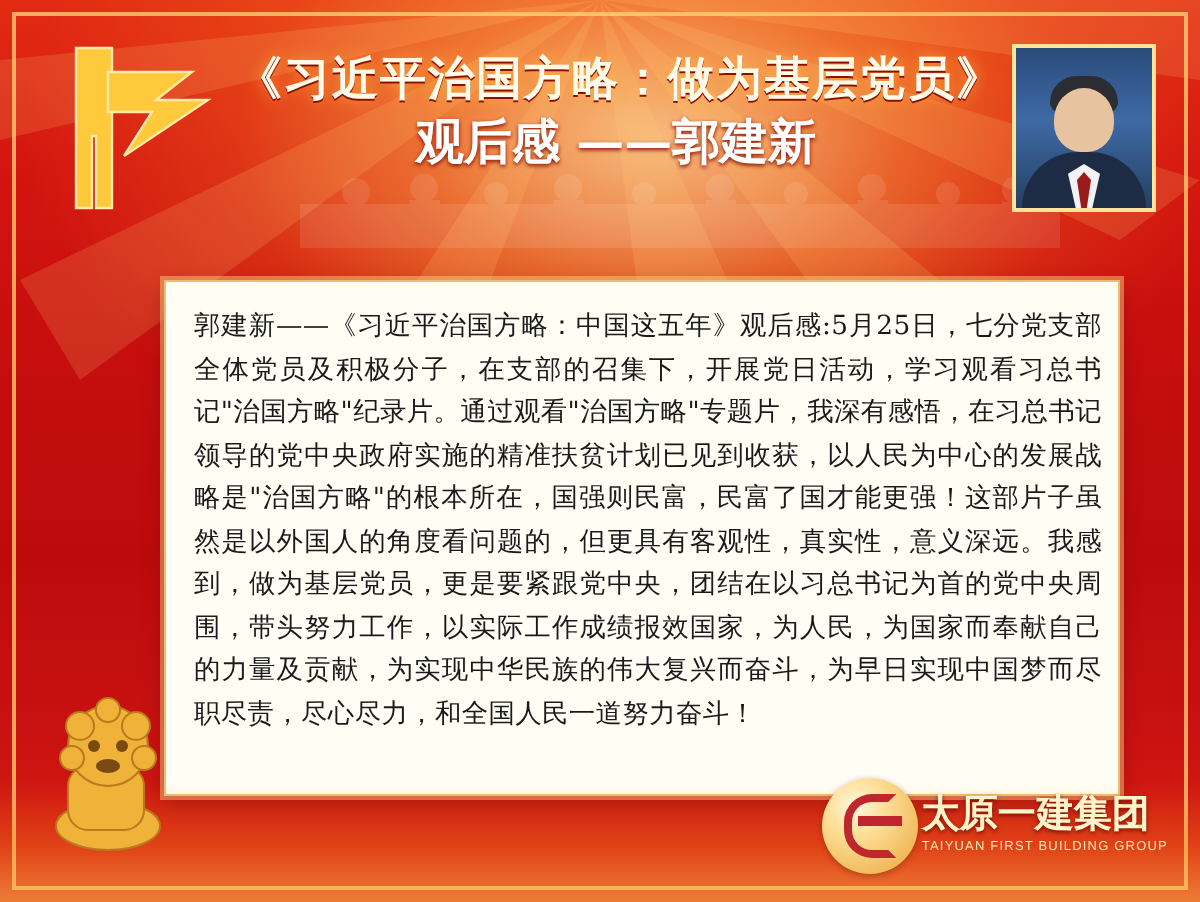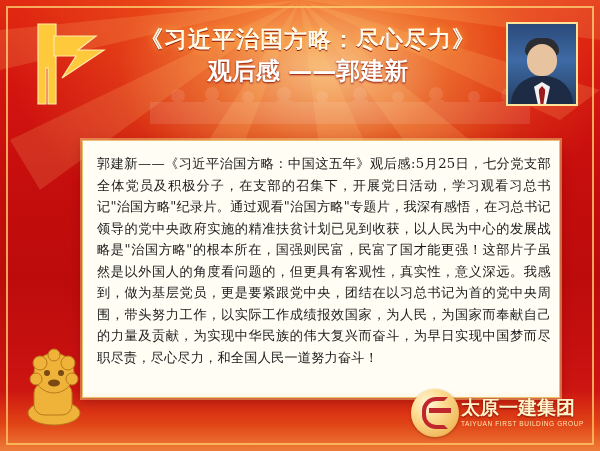--- a/index.html
+++ b/index.html
@@ -284,21 +284,21 @@
     <div class="emblem">
       <svg width="96" height="96" viewBox="0 0 96 96">
         <g fill="#ffc93c" stroke="#ffe9a8" stroke-width="1.2">
           <path d="M20 8 L20 88 L28 88 L28 52 L30 52 L30 88 L38 88 L38 8 Z"></path>
           <path d="M36 20 L78 20 L60 34 L86 34 L44 62 L58 40 L36 40 Z"></path>
         </g>
       </svg>
     </div>
 
     <div class="title-block">
-      <div class="title-main">《习近平治国方略：尽心尽力》</div>
+      <div class="title-main">《习近平治国方略：做为基层党员》</div>
       <div class="title-sub">观后感 ——郭建新</div>
     </div>
 
     <div class="portrait">
       <div class="hair"></div>
       <div class="face"></div>
       <div class="body"></div>
       <div class="shirt"></div>
       <div class="tie"></div>
     </div>

